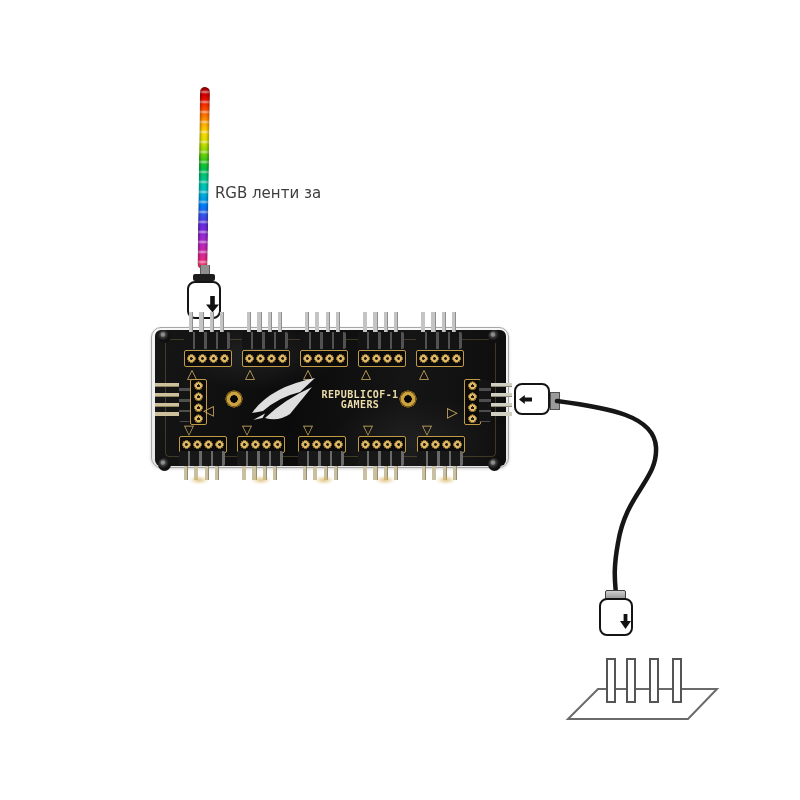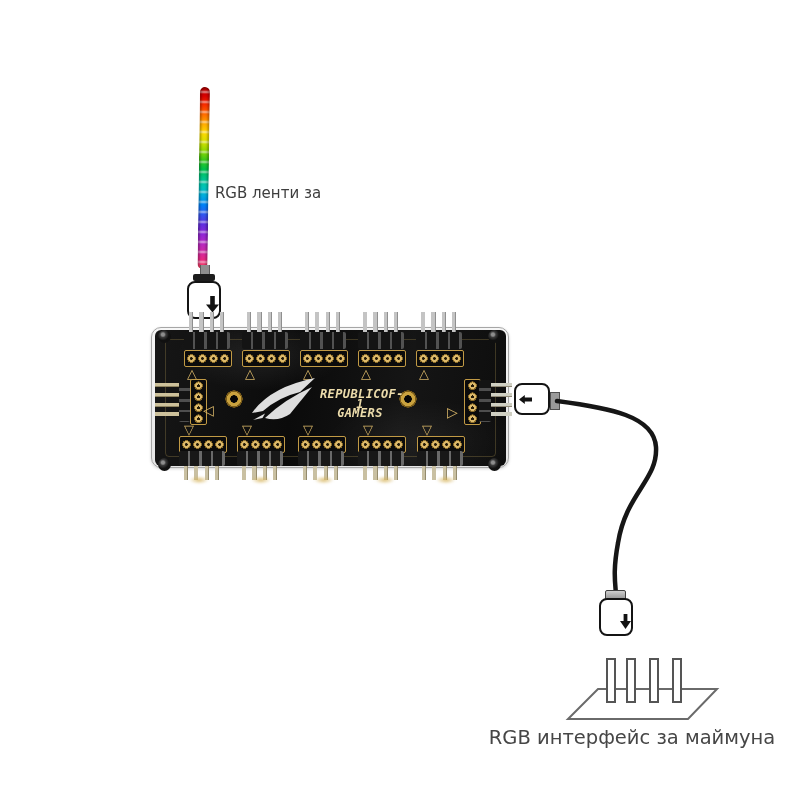--- a/index.html
+++ b/index.html
@@ -91,22 +91,22 @@
   .tri-l{left:203px;top:403px;font-size:14px;}
   .tri-r{left:447px;top:405px;font-size:14px;}
   .tri-side{position:absolute;color:#d4b266;line-height:14px;}
 
   
   .standoff{position:absolute;width:18px;height:18px;border-radius:50%;
         background:radial-gradient(circle at 50% 50%, #050505 0 3.5px, #caa23e 4px 7px, #7a5c1a 7.2px 8.5px, transparent 8.8px);}
   .st1{left:225px;top:390px;} .st2{left:399px;top:390px;}
   .logo{position:absolute;left:250px;top:377px;}
   .brand{position:absolute;left:320px;top:390px;width:80px;text-align:center;
-         font-family:"DejaVu Sans Mono",monospace;font-weight:bold;font-size:12px;line-height:9.5px;
-         letter-spacing:0.4px;color:#ecdcab;font-style:italic;}
+         font-family:"DejaVu Sans Mono",monospace;font-weight:bold;font-size:10px;line-height:9.5px;
+         letter-spacing:0.4px;color:#ecdcab;}
   .brand span{display:block;}
   .oval{position:absolute;width:20px;height:8px;border-radius:50%;filter:blur(1px);
         background:radial-gradient(ellipse at center, rgba(214,180,92,.85), rgba(214,180,92,0) 70%);top:476px;}
   .ov1{left:189px;} .ov2{left:251px;} .ov3{left:314px;} .ov4{left:375px;} .ov5{left:436px;}
 
   
   .cable{position:absolute;left:540px;top:390px;}
   .mobo{position:absolute;left:556px;top:648px;}
 </style>
 </head>
@@ -241,15 +241,14 @@
     </svg>
   </div>
 
   <svg class="mobo" width="170" height="76" viewBox="0 0 170 76">
     <polygon points="42,41 161,41 132,71 12,71" fill="#ffffff" stroke="#6a6a6a" stroke-width="2"></polygon>
     <rect x="51" y="11" width="8" height="43" fill="#ffffff" stroke="#555555" stroke-width="2"></rect>
     <rect x="71" y="11" width="8" height="43" fill="#ffffff" stroke="#555555" stroke-width="2"></rect>
     <rect x="94" y="11" width="8" height="43" fill="#ffffff" stroke="#555555" stroke-width="2"></rect>
     <rect x="117" y="11" width="8" height="43" fill="#ffffff" stroke="#555555" stroke-width="2"></rect>
   </svg>
-  <div class="label2">RGB интерфейс за маймуна</div>
 
 </div>
 
 </body></html>

